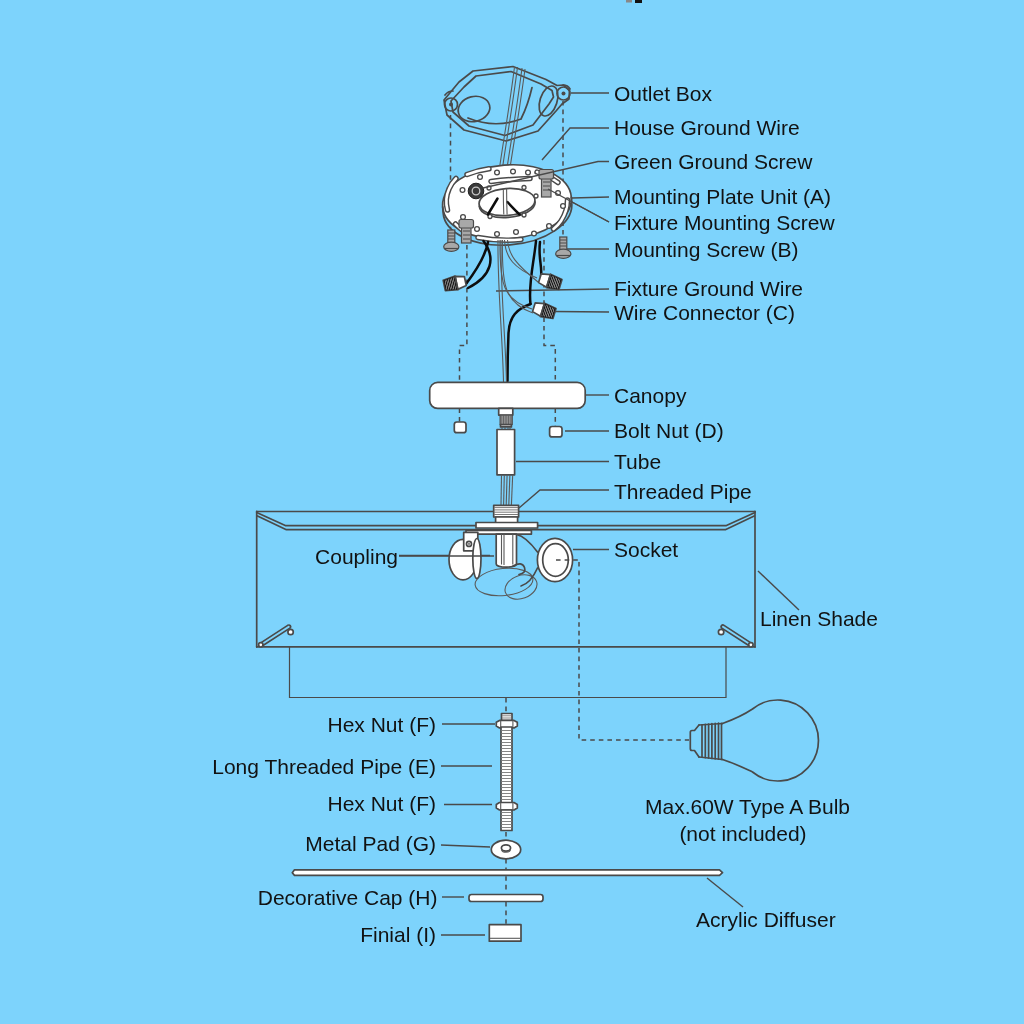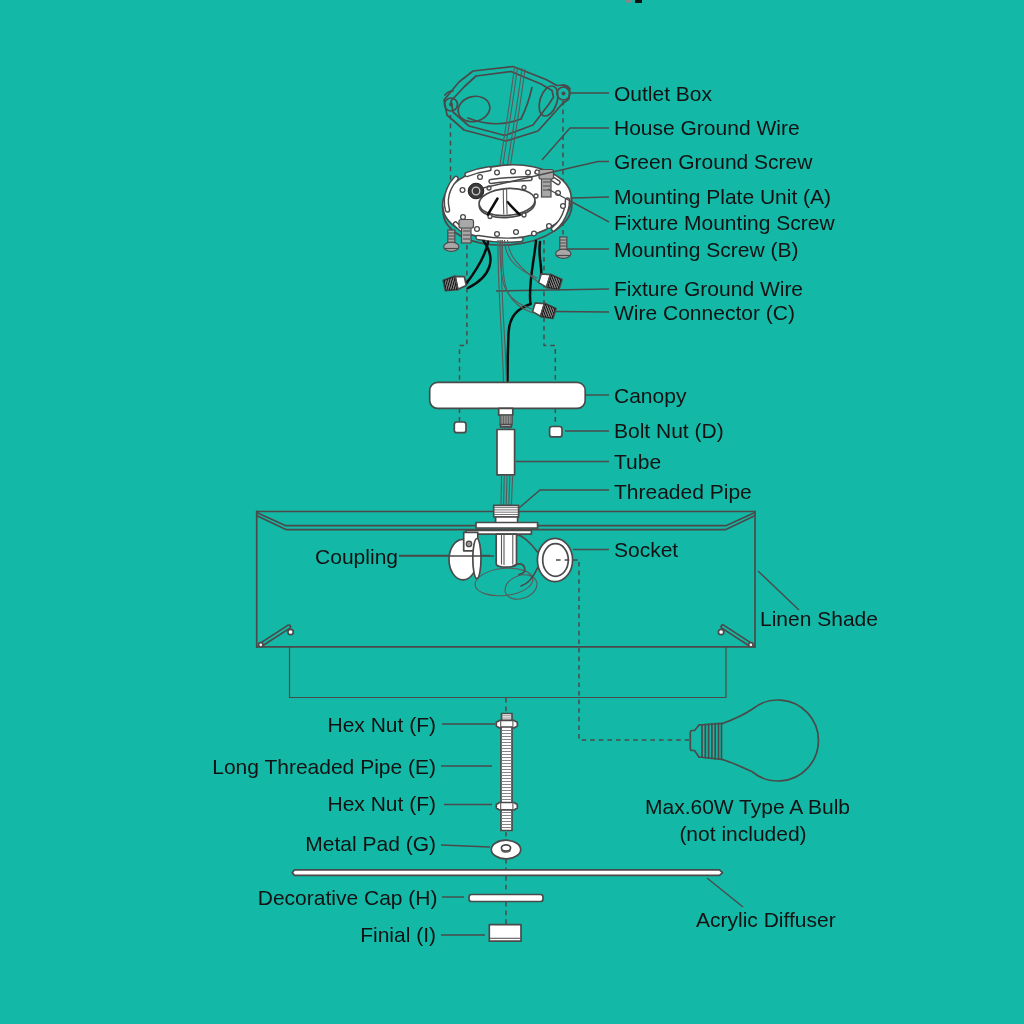--- a/index.html
+++ b/index.html
@@ -1,16 +1,16 @@
 <!DOCTYPE html>
 <html><head>
 <meta charset="utf-8">
 <style>
 html,body{margin:0;padding:0;background:#fff;}
-#stage{position:relative;width:1024px;height:1024px;background:#14b8a6;overflow:hidden;}
+#stage{position:relative;width:1024px;height:1024px;background:#7dd3fc;overflow:hidden;}
 svg{position:absolute;left:0;top:0;}
 text{font-family:"Liberation Sans",sans-serif;font-size:21px;fill:#121212;}
 .ln{stroke:#4a4a4a;stroke-width:1.4;fill:none;}
 .pt{stroke:#4a4a4a;stroke-width:1.7;fill:none;stroke-linejoin:round;stroke-linecap:round;}
 .ptw{stroke:#4a4a4a;stroke-width:1.7;fill:#fff;stroke-linejoin:round;stroke-linecap:round;}
 .thin{stroke:#5a5a5a;stroke-width:1.1;fill:none;}
 .dash{stroke:#4a4a4a;stroke-width:1.5;fill:none;stroke-dasharray:4.6 4;}
 .blk{stroke:#0d0d0d;stroke-width:2.5;fill:none;stroke-linecap:round;}
 .wthin{stroke:#4a4a4a;stroke-width:1.2;fill:none;}
 .gray{fill:#a8a8a8;stroke:#4a4a4a;stroke-width:1.2;}

